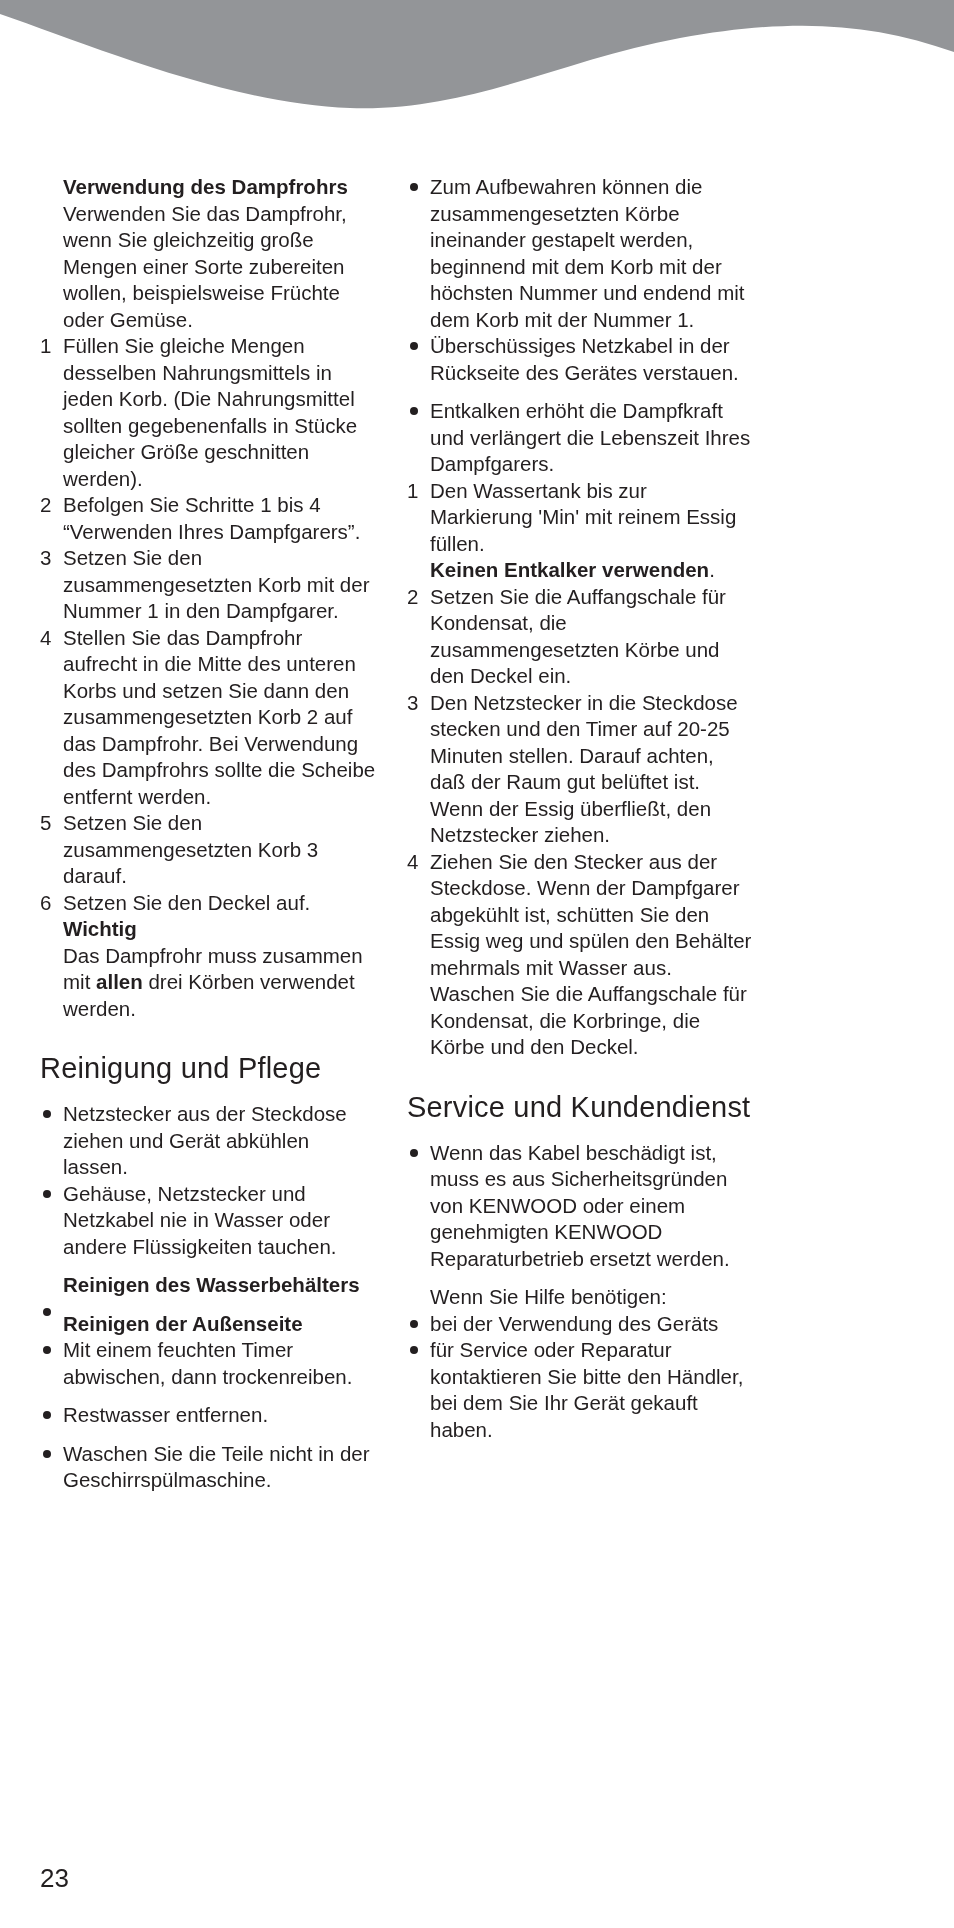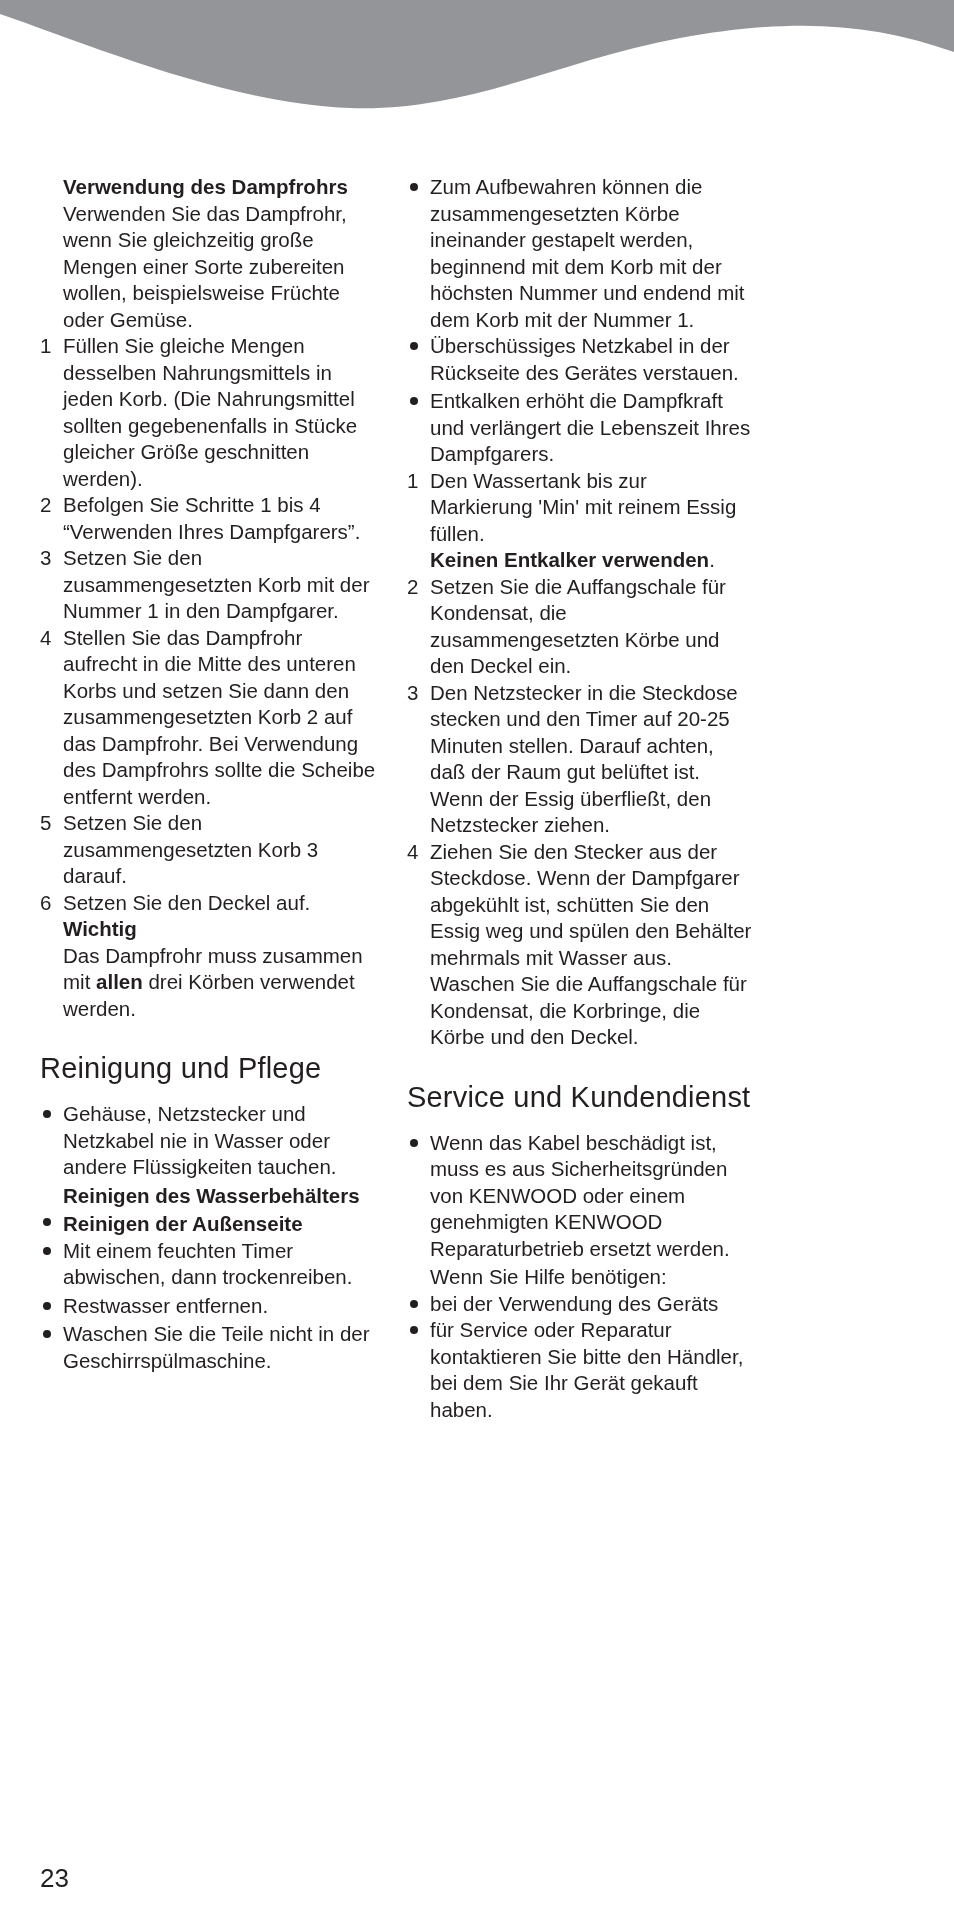--- a/index.html
+++ b/index.html
@@ -28,21 +28,21 @@
     gap: 29px;
   }
   .col { font-size: 20.5px; line-height: 26.5px; }
   .col-left  { width: 338px; }
   .col-right { width: 345px; }
   .blk { position: relative; }
   .blk.paragraph,
   .blk.heading-bold,
   .blk.numbered,
   .blk.bullet { padding-left: 23px; }
-  .blk.spaced { margin-top: 2px; }
+  .blk.spaced { margin-top: 12px; }
   .heading-bold { font-weight: bold; }
   .heading-large {
     font-size: 29px;
     line-height: 40px;
     font-weight: 400;
     padding-left: 0;
     margin-top: 26px;
     margin-bottom: 13px;
     letter-spacing: 0.2px;
   }
@@ -79,20 +79,21 @@
         <div class="blk paragraph">Verwenden Sie das Dampfrohr, wenn Sie gleichzeitig große Mengen einer Sorte zubereiten wollen, beispielsweise Früchte oder Gemüse.</div>
         <div class="blk numbered"><span class="num">1</span><span class="itxt">Füllen Sie gleiche Mengen desselben Nahrungsmittels in jeden Korb. (Die Nahrungsmittel sollten gegebenenfalls in Stücke gleicher Größe geschnitten werden).</span></div>
         <div class="blk numbered"><span class="num">2</span><span class="itxt">Befolgen Sie Schritte 1 bis 4 “Verwenden Ihres Dampfgarers”.</span></div>
         <div class="blk numbered"><span class="num">3</span><span class="itxt">Setzen Sie den zusammengesetzten Korb mit der Nummer 1 in den Dampfgarer.</span></div>
         <div class="blk numbered"><span class="num">4</span><span class="itxt">Stellen Sie das Dampfrohr aufrecht in die Mitte des unteren Korbs und setzen Sie dann den zusammengesetzten Korb 2 auf das Dampfrohr. Bei Verwendung des Dampfrohrs sollte die Scheibe entfernt werden.</span></div>
         <div class="blk numbered"><span class="num">5</span><span class="itxt">Setzen Sie den zusammengesetzten Korb 3 darauf.</span></div>
         <div class="blk numbered"><span class="num">6</span><span class="itxt">Setzen Sie den Deckel auf.</span></div>
         <div class="blk heading-bold">Wichtig</div>
         <div class="blk paragraph">Das Dampfrohr muss zusammen mit <strong>allen</strong> drei Körben verwendet werden.</div>
         <div class="blk heading-large">Reinigung und Pflege</div>
+        <div class="blk bullet"><span class="dot"></span><span class="itxt">Netzstecker aus der Steckdose ziehen und Gerät abkühlen lassen.</span></div>
         <div class="blk bullet"><span class="dot"></span><span class="itxt">Gehäuse, Netzstecker und Netzkabel nie in Wasser oder andere Flüssigkeiten tauchen.</span></div>
         <div class="blk heading-bold spaced">Reinigen des Wasserbehälters</div>
         <div class="blk bullet"><span class="dot"></span></div>
         <div class="blk heading-bold spaced">Reinigen der Außenseite</div>
         <div class="blk bullet"><span class="dot"></span><span class="itxt">Mit einem feuchten Timer abwischen, dann trockenreiben.</span></div>
         <div class="blk bullet spaced"><span class="dot"></span><span class="itxt">Restwasser entfernen.</span></div>
         <div class="blk bullet spaced"><span class="dot"></span><span class="itxt">Waschen Sie die Teile nicht in der Geschirrspülmaschine.</span></div>
       </div>
     <div class="col col-right">
         <div class="blk bullet"><span class="dot"></span><span class="itxt">Zum Aufbewahren können die zusammengesetzten Körbe ineinander gestapelt werden, beginnend mit dem Korb mit der höchsten Nummer und endend mit dem Korb mit der Nummer 1.</span></div>

